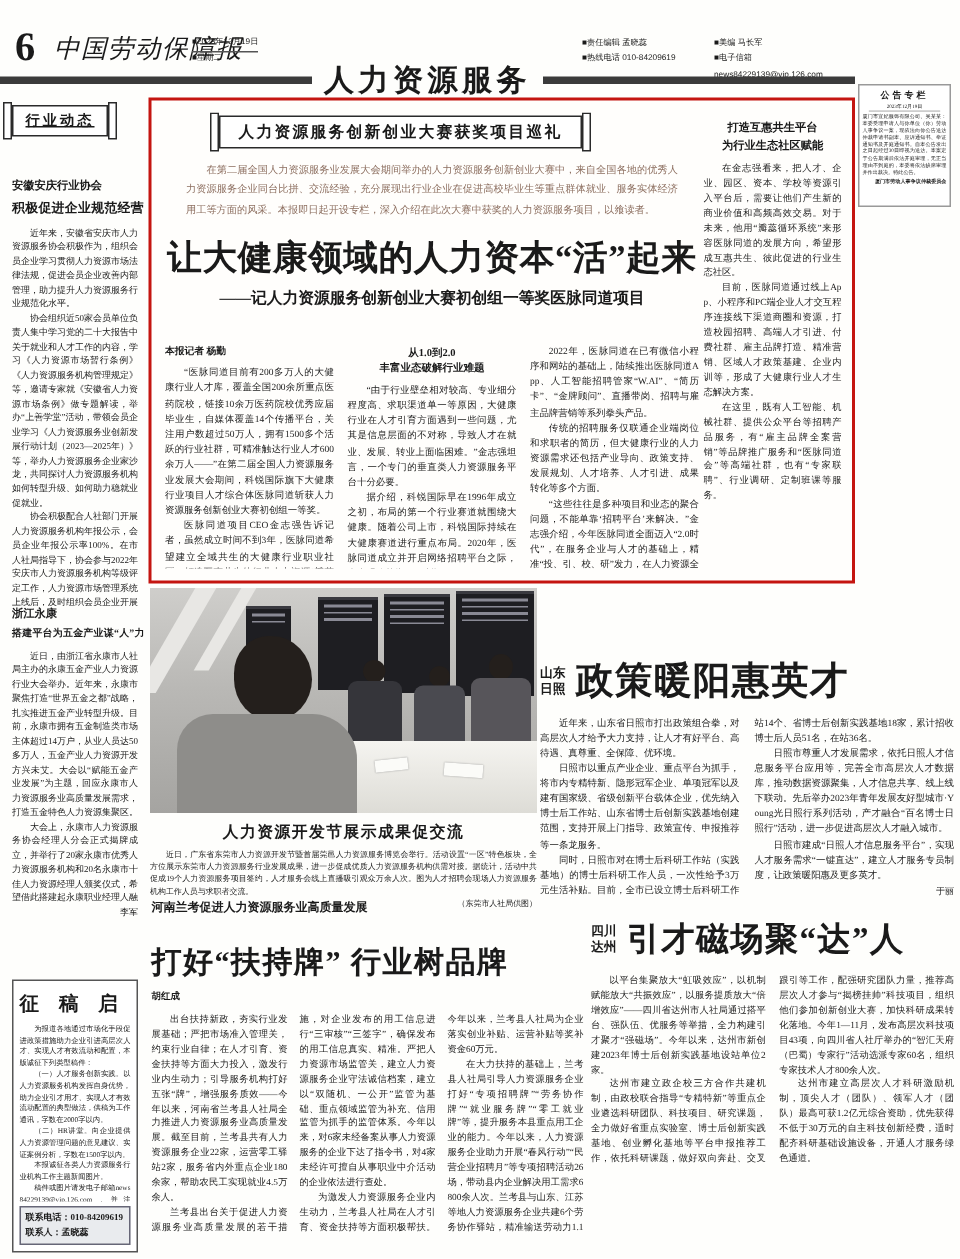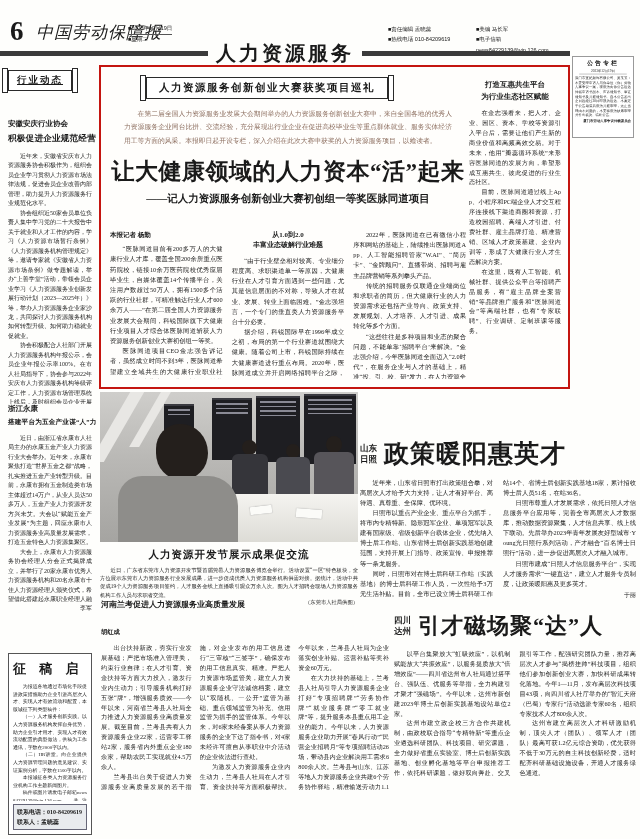--- a/index.html
+++ b/index.html
@@ -258,20 +258,21 @@
           <p class="para">同时，日照市对在博士后科研工作站（实践基地）的博士后科研工作人员，一次性给予3万元生活补贴。目前，全市已设立博士后科研工作站14个、省博士后创新实践基地18家，累计招收博士后人员51名，在站36名。</p>
           <p class="para">日照市尊重人才发展需求，依托日照人才信息服务平台应用等，完善全市高层次人才数据库，推动数据资源聚集，人才信息共享、线上线下联动。先后举办2023年青年发展友好型城市·Young光日照行系列活动，产才融合“百名博士日照行”活动，进一步促进高层次人才融入城市。</p>
           <p class="para">日照市建成“日照人才信息服务平台”，实现人才服务需求“一键直达”，建立人才服务专员制度，让政策暖阳惠及更多英才。</p>
         </div>
       <div class="author">于丽</div>
     </div>
   </div>
 
   <div class="lankao">
     <div class="overline">河南兰考促进人力资源服务业高质量发展</div>
+    <div class="big-headline">打好“扶持牌” 行业树品牌</div>
     <div class="lankao-byline">胡红成</div>
     <div class="lankao-body">
         <p class="para">出台扶持新政，夯实行业发展基础；严把市场准入管理关，约束行业自律；在人才引育、资金扶持等方面大力投入，激发行业内生动力；引导服务机构打好五张“牌”，增强服务质效——今年以来，河南省兰考县人社局全力推进人力资源服务业高质量发展。截至目前，兰考县共有人力资源服务企业22家，运营零工驿站2家，服务省内外重点企业180余家，帮助农民工实现就业4.5万余人。</p>
         <p class="para">兰考县出台关于促进人力资源服务业高质量发展的若干措施，对企业发布的用工信息进行“三审核”“三签字”，确保发布的用工信息真实、精准。严把人力资源市场监管关，建立人力资源服务企业守法诚信档案，建立以“双随机、一公开”监管为基础、重点领域监管为补充、信用监管为抓手的监管体系。今年以来，对6家未经备案从事人力资源服务的企业下达了指令书，对4家未经许可擅自从事职业中介活动的企业依法进行查处。</p>
         <p class="para">为激发人力资源服务企业内生动力，兰考县人社局在人才引育、资金扶持等方面积极帮扶。今年以来，兰考县人社局为企业落实创业补贴、运营补贴等奖补资金60万元。</p>
         <p class="para">在大力扶持的基础上，兰考县人社局引导人力资源服务企业打好“专项招聘牌”“劳务协作牌”“就业服务牌”“零工就业牌”等，提升服务本县重点用工企业的能力。今年以来，人力资源服务企业助力开展“春风行动”“民营企业招聘月”等专项招聘活动26场，带动县内企业解决用工需求6800余人次。兰考县与山东、江苏等地人力资源服务企业共建6个劳务协作驿站，精准输送劳动力1.1万人；兰考县人力资源服务企业帮助兰考木制品园区、民族乐器园区等，输送普工、技术工4000余人次。</p>
       </div>
   </div>
 
   <div class="dazhou">

